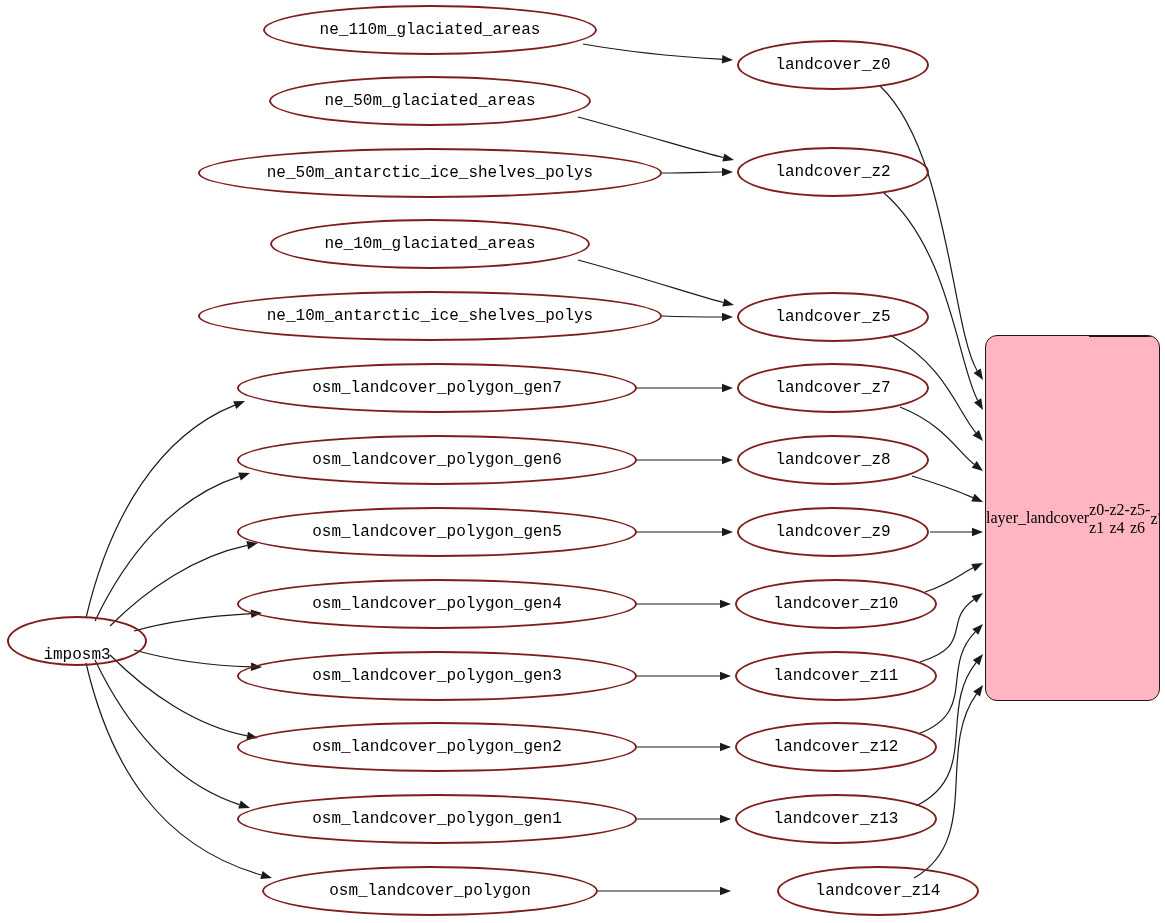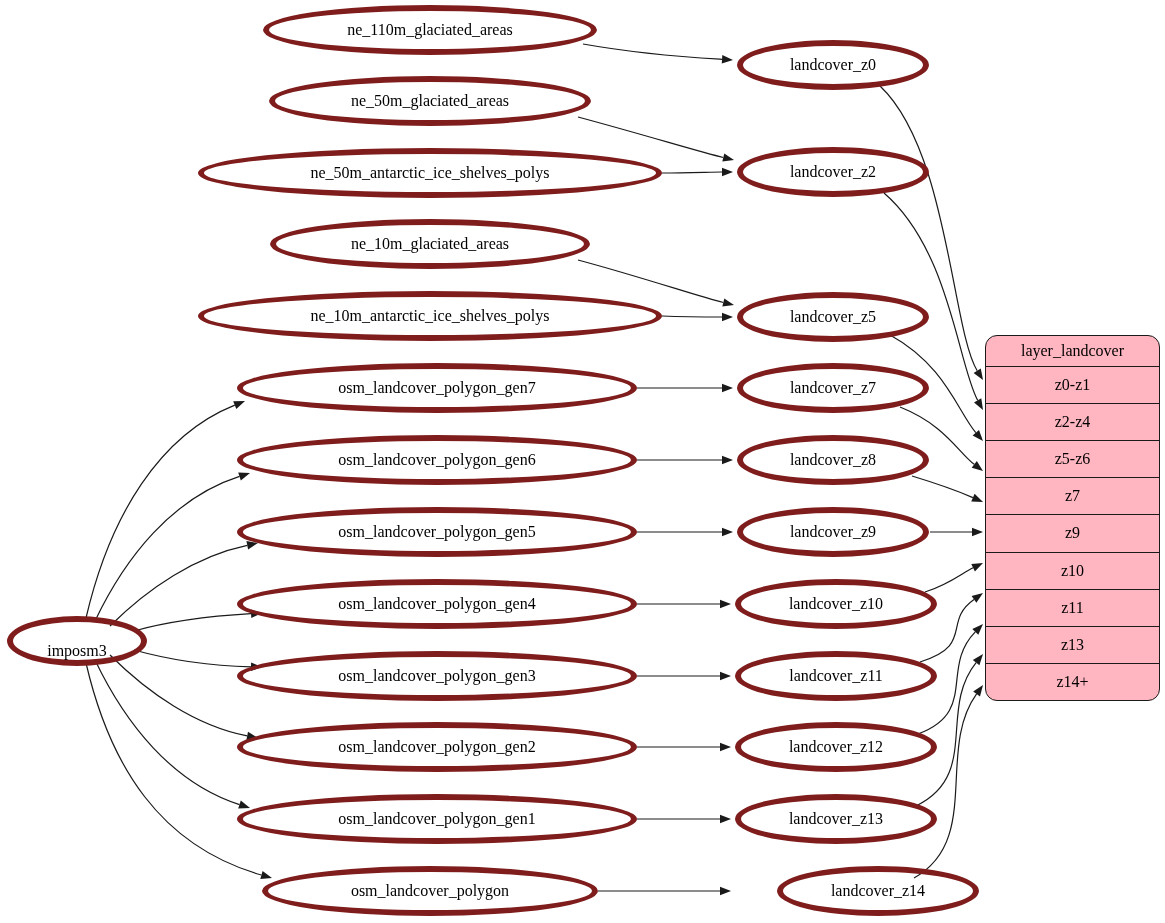--- a/index.html
+++ b/index.html
@@ -3,29 +3,29 @@
 <meta charset="utf-8">
 <style>
   html,body{margin:0;padding:0;}
   body{
     width:1165px;height:923px;position:relative;background:#ffffff;
     font-family:"Liberation Serif","DejaVu Serif",serif;color:#000;
     overflow:hidden;
   }
   #canvas{position:absolute;inset:0;width:1165px;height:923px;}
   .node{
-    position:absolute;border:6px solid #7f1d1d;border-radius:50%;
+    position:absolute;border:2px solid #7f1d1d;border-radius:50%;
     display:flex;align-items:center;justify-content:center;
     font-size:16px;white-space:nowrap;box-sizing:border-box;
-    background:transparent;z-index:2;
+    background:transparent;z-index:2;font-family:Liberation Mono, monospace;
   }
   #edge-layer{position:absolute;left:0;top:0;z-index:1;pointer-events:none;}
   .gv-table{
     position:absolute;background:#ffb6c1;border:1.4px solid #1a1a1a;
-    border-radius:12px;box-sizing:border-box;display:flex;flex-direction:column;
+    border-radius:12px;box-sizing:border-box;display:flex;flex-direction:row;
     overflow:hidden;z-index:2;
   }
   .gv-table-title{
     flex:0 0 30px;display:flex;align-items:center;justify-content:center;
     font-size:16px;
   }
   .gv-row{
     flex:1 1 auto;display:flex;align-items:center;justify-content:center;
     font-size:16px;border-top:1px solid #1a1a1a;
   }

